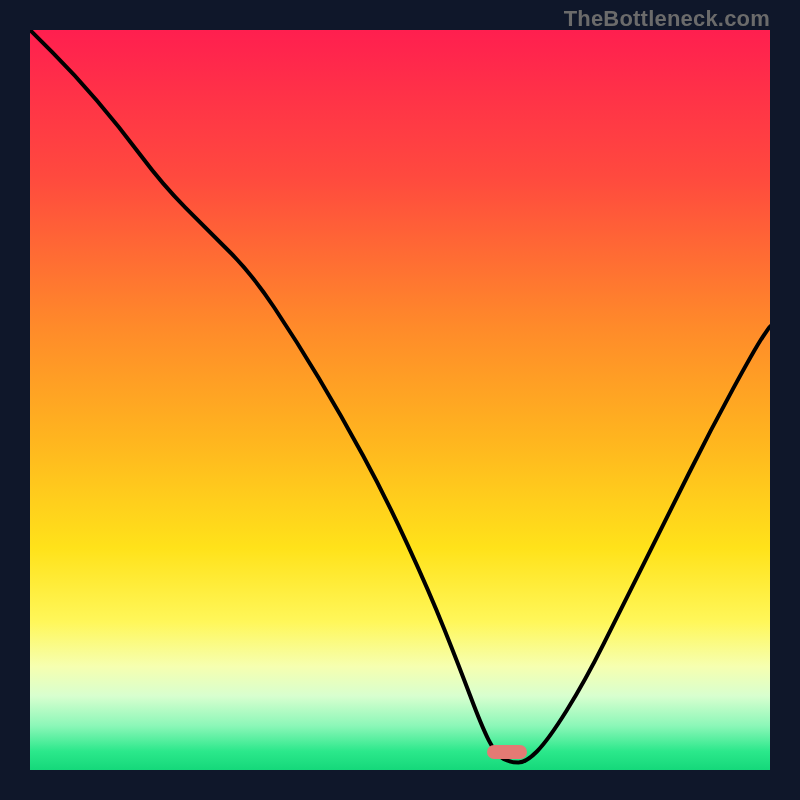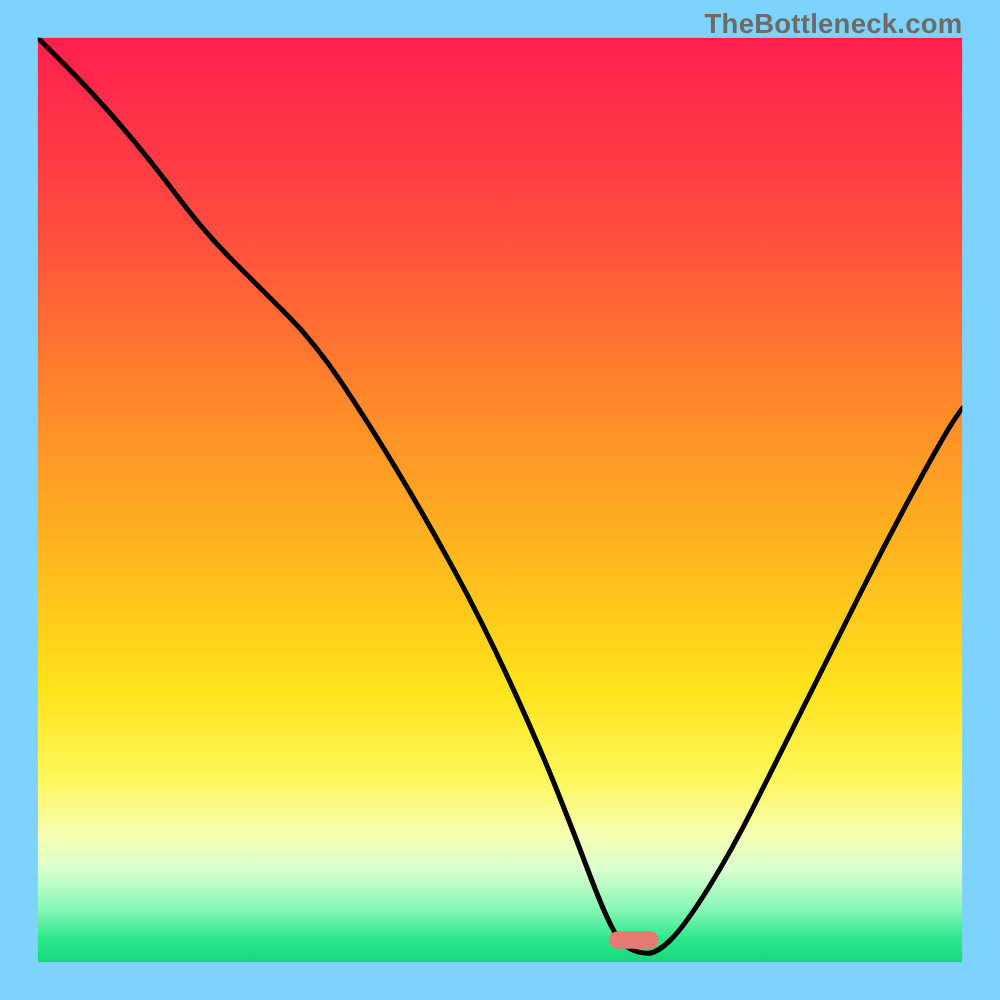--- a/index.html
+++ b/index.html
@@ -8,21 +8,21 @@
     width: 800px;
     height: 800px;
     background: #000;
     overflow: hidden;
     font-family: Arial, Helvetica, sans-serif;
   }
   .stage {
     position: relative;
     width: 800px;
     height: 800px;
-    background: #7dd3fc;
+    background: #0f172a;
   }
   .plot-area {
     position: absolute;
     left: 30px;
     top: 30px;
     width: 740px;
     height: 740px;
     overflow: hidden;
   }
   .gradient {

